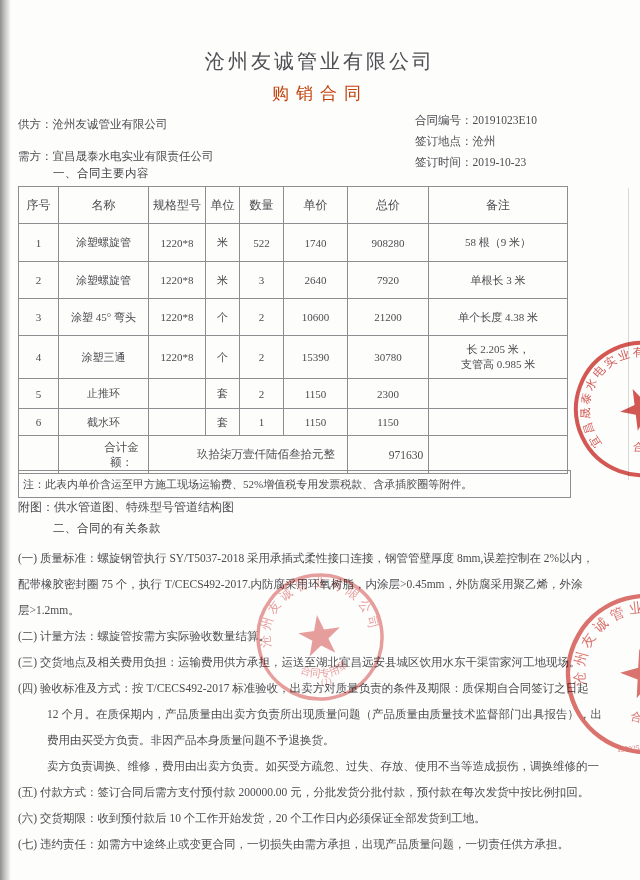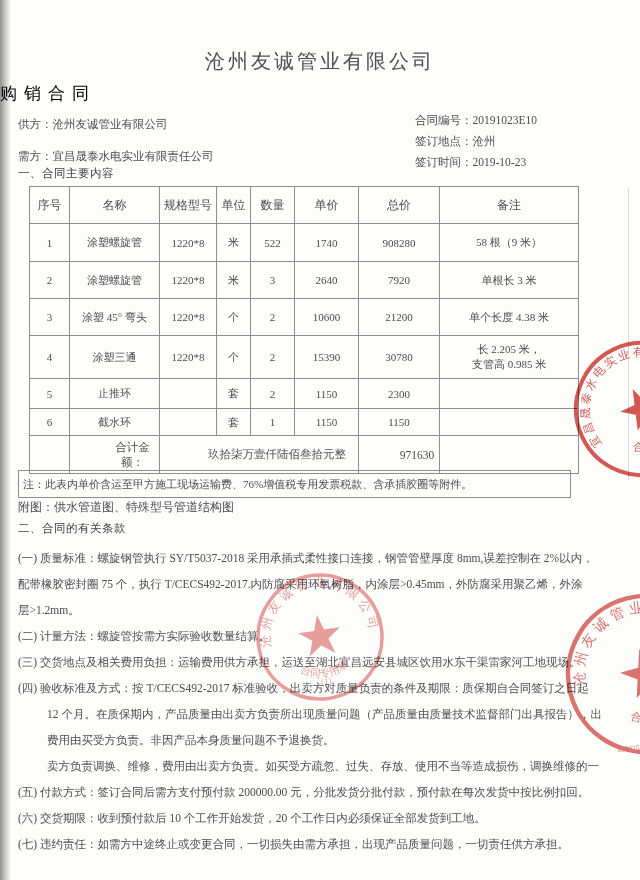--- a/index.html
+++ b/index.html
@@ -4,31 +4,31 @@
 <style>
   html,body{margin:0;padding:0;}
   body{width:640px;height:880px;background:#e8e8e8;}
   .page{position:relative;width:640px;height:880px;background:#fdfdfc;overflow:hidden;
         font-family:"Liberation Serif","DejaVu Serif",serif;color:#4a4a4e;}
   .scan-edge-left{position:absolute;left:0;top:0;width:12px;height:880px;
         background:linear-gradient(to right,#8f8f8f 0px,#bcbcbc 4px,rgba(255,255,255,0) 11px);}
   .scan-line-right{position:absolute;left:628px;top:188px;width:1px;height:292px;background:rgba(150,150,150,0.35);}
   .abs{position:absolute;white-space:nowrap;}
   .doc-title{left:0;top:48px;width:640px;text-align:center;font-size:20px;letter-spacing:3px;color:#4e4e53;}
-  .doc-subtitle{left:0;top:82px;width:640px;text-align:left;font-size:17px;letter-spacing:7px;color:#000000;}
+  .doc-subtitle{left:0;top:82px;width:640px;text-align:center;font-size:17px;letter-spacing:7px;color:#c2410c;}
   .meta{font-size:11.5px;color:#4c4c50;}
   .meta-supplier{left:18px;top:117px;}
   .meta-buyer{left:18px;top:149px;}
   .meta-right{left:415px;top:110px;line-height:21px;}
-  .section-title{font-size:11.5px;color:#424246;letter-spacing:0.5px;}
+  .section-title{font-size:11.5px;color:#424246;letter-spacing:0.5px;margin-left:35px;}
   .sec1{left:18px;top:166px;}
   .sec2{left:18px;top:521px;}
   .attach{left:18px;top:499px;font-size:12px;}
 
-  table.items{position:absolute;left:29px;top:186px;border-collapse:collapse;table-layout:fixed;width:549px;border-radius:31px;}
+  table.items{position:absolute;left:18px;top:186px;border-collapse:collapse;table-layout:fixed;width:549px;border-radius:31px;}
   table.items th,table.items td{border:1px solid #8d8d92;text-align:center;vertical-align:middle;
         font-size:11px;color:#4c4c50;padding:0 2px;white-space:pre-line;overflow:hidden;}
   table.items th{font-size:12px;font-weight:normal;height:36px;}
   table.items tbody tr:nth-child(1) td{height:37px;}
   table.items tbody tr:nth-child(2) td{height:36px;}
   table.items tbody tr:nth-child(3) td{height:36px;}
   table.items tbody tr:nth-child(4) td{height:42px;}
   table.items tbody tr:nth-child(5) td{height:29px;}
   table.items tbody tr:nth-child(6) td{height:26px;}
   tr.total-row td{height:38px;font-size:11.5px;padding-left:38px;}
@@ -159,21 +159,21 @@
       <tr class="total-row">
         <td></td>
         <td>合计金额：</td>
         <td colspan="4">玖拾柒万壹仟陆佰叁拾元整</td>
         <td>971630</td>
         <td></td>
       </tr>
     </tbody>
   </table>
 
-  <div class="note-box">注：此表内单价含运至甲方施工现场运输费、76%增值税专用发票税款、含承插胶圈等附件。</div>
+  <div class="note-box">注：此表内单价含运至甲方施工现场运输费、52%增值税专用发票税款、含承插胶圈等附件。</div>
 
   <div class="abs attach">附图：供水管道图、特殊型号管道结构图</div>
   <div class="abs section-title sec2">二、合同的有关条款</div>
 
   <div class="terms">
       <div class="term-line">(一) 质量标准：螺旋钢管执行 SY/T5037-2018 采用承插式柔性接口连接，钢管管壁厚度 8mm,误差控制在 2%以内，</div>
       <div class="term-line">配带橡胶密封圈 75 个，执行 T/CECS492-2017.内防腐采用环氧树脂，内涂层&gt;0.45mm，外防腐采用聚乙烯，外涂</div>
       <div class="term-line">层&gt;1.2mm。</div>
       <div class="term-line">(二) 计量方法：螺旋管按需方实际验收数量结算。</div>
       <div class="term-line">(三) 交货地点及相关费用负担：运输费用供方承担，运送至湖北宜昌远安县城区饮用水东干渠雷家河工地现场。</div>

